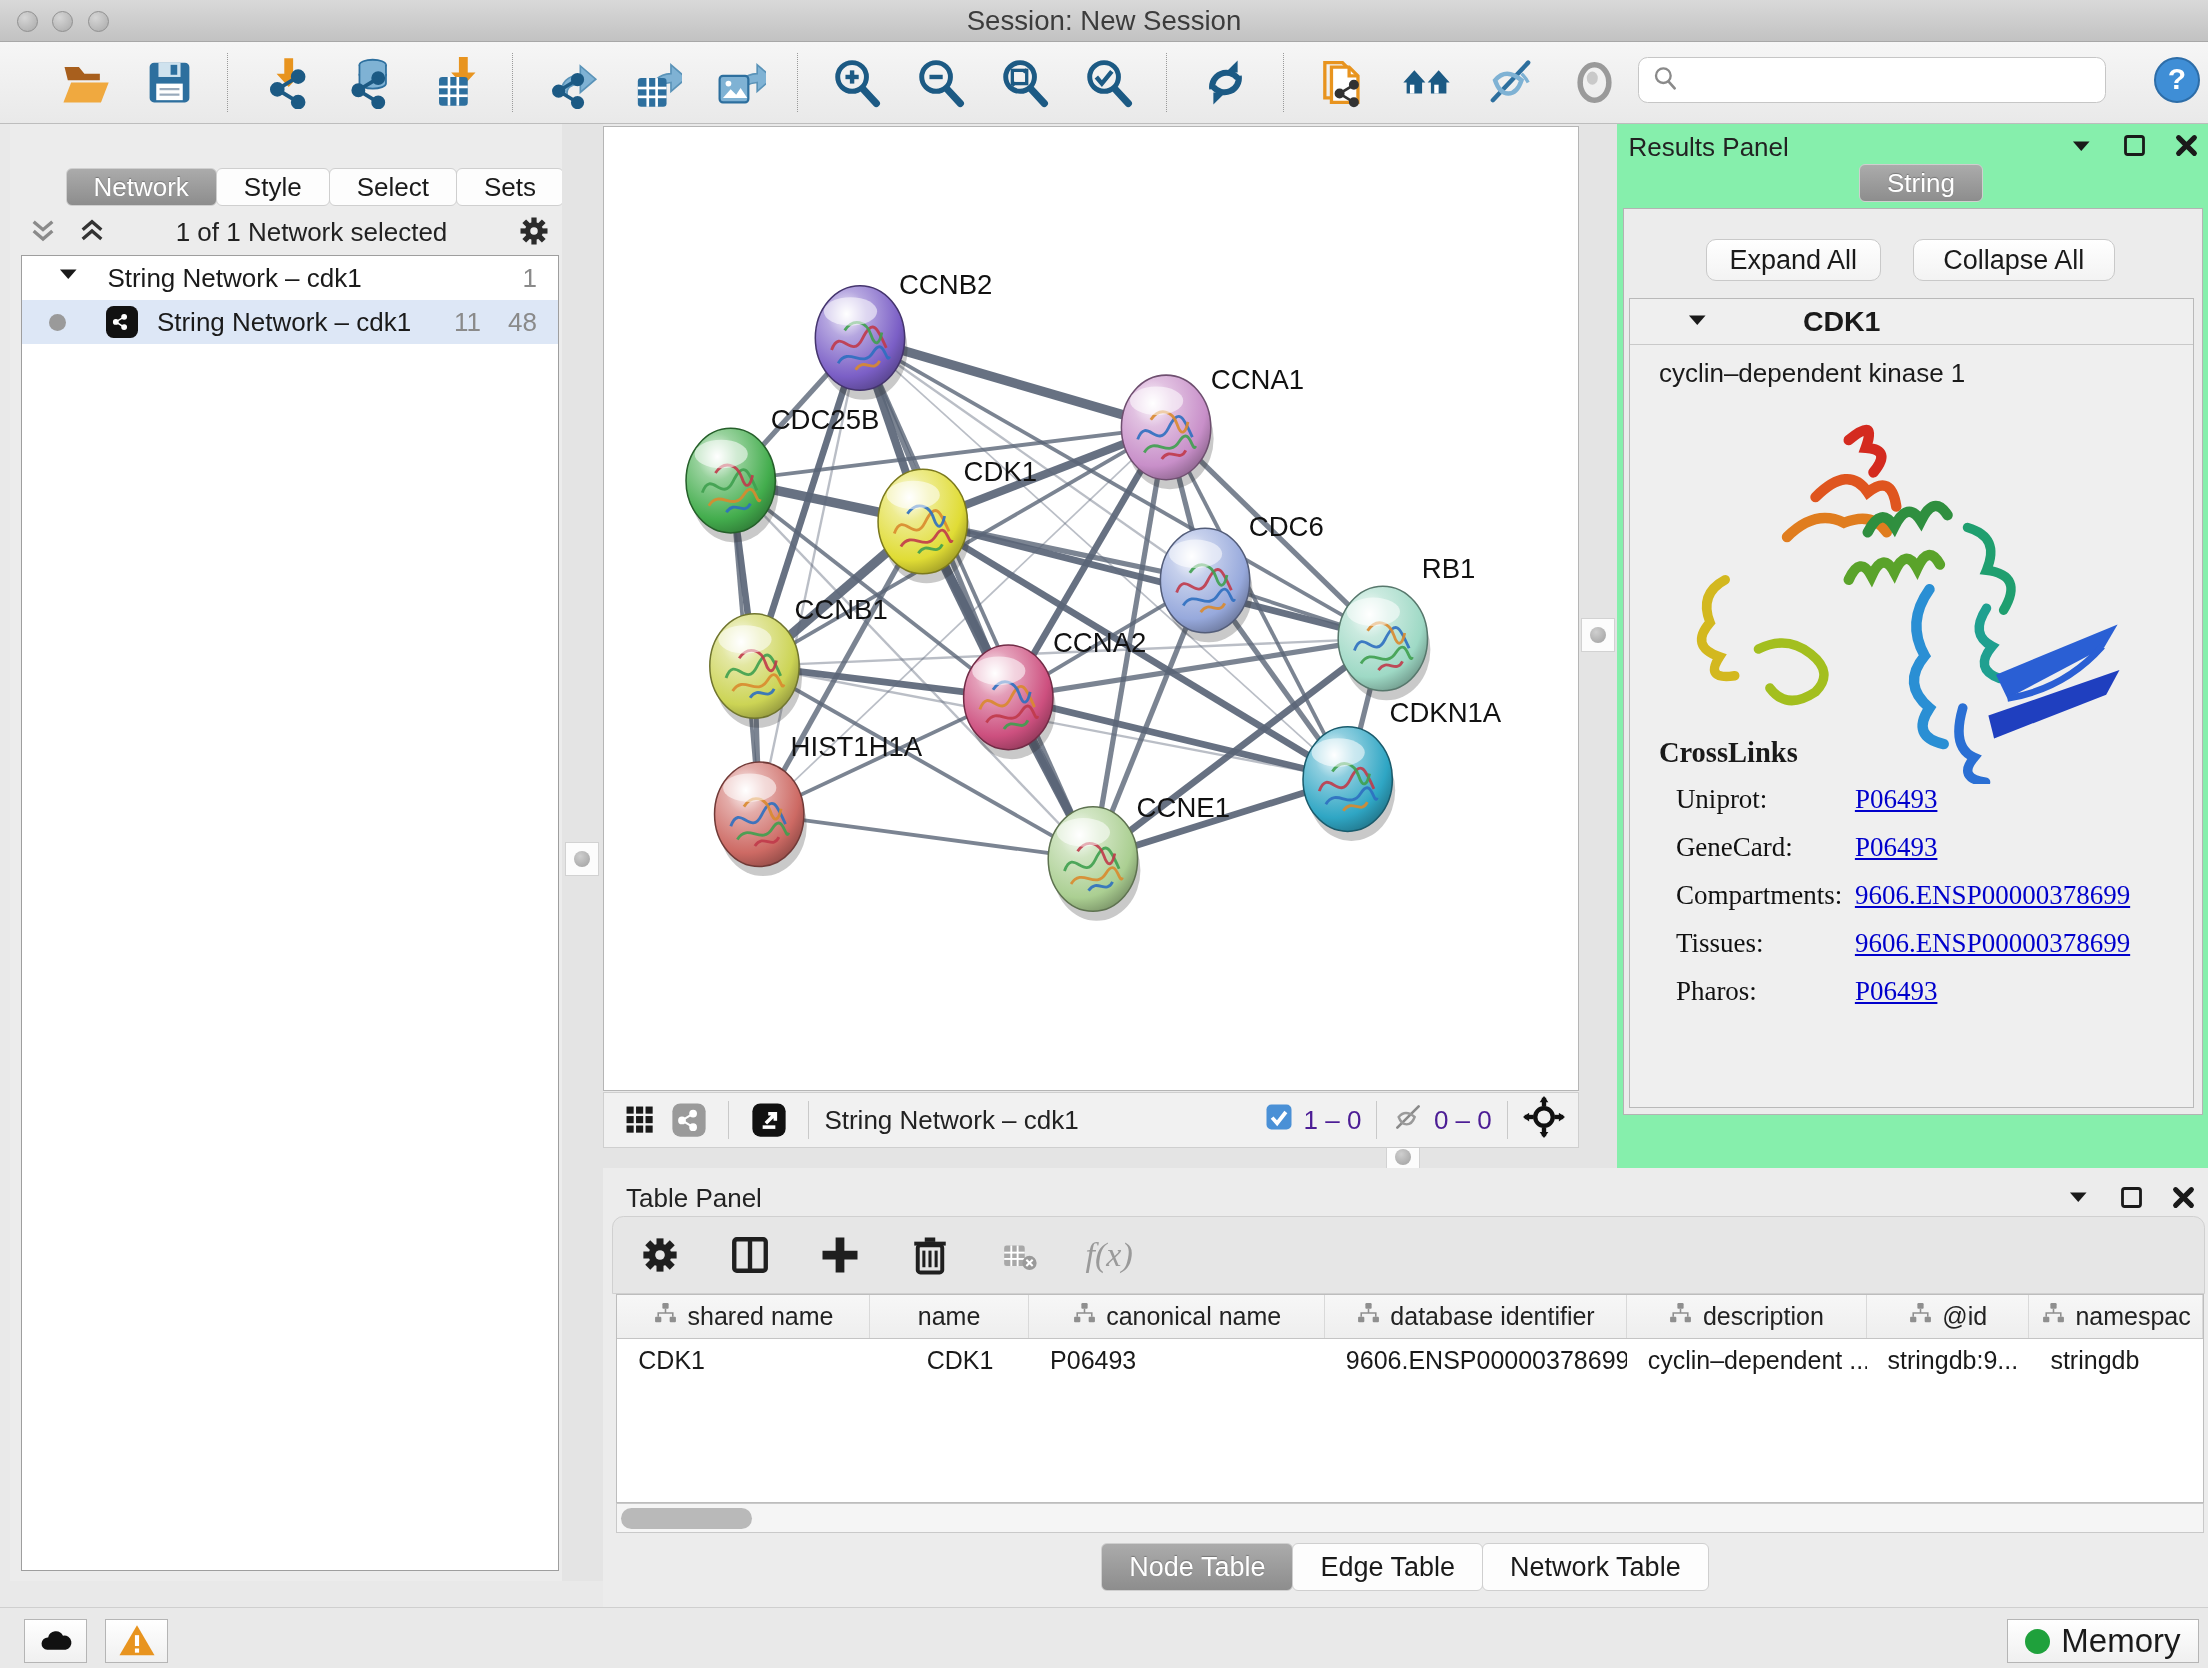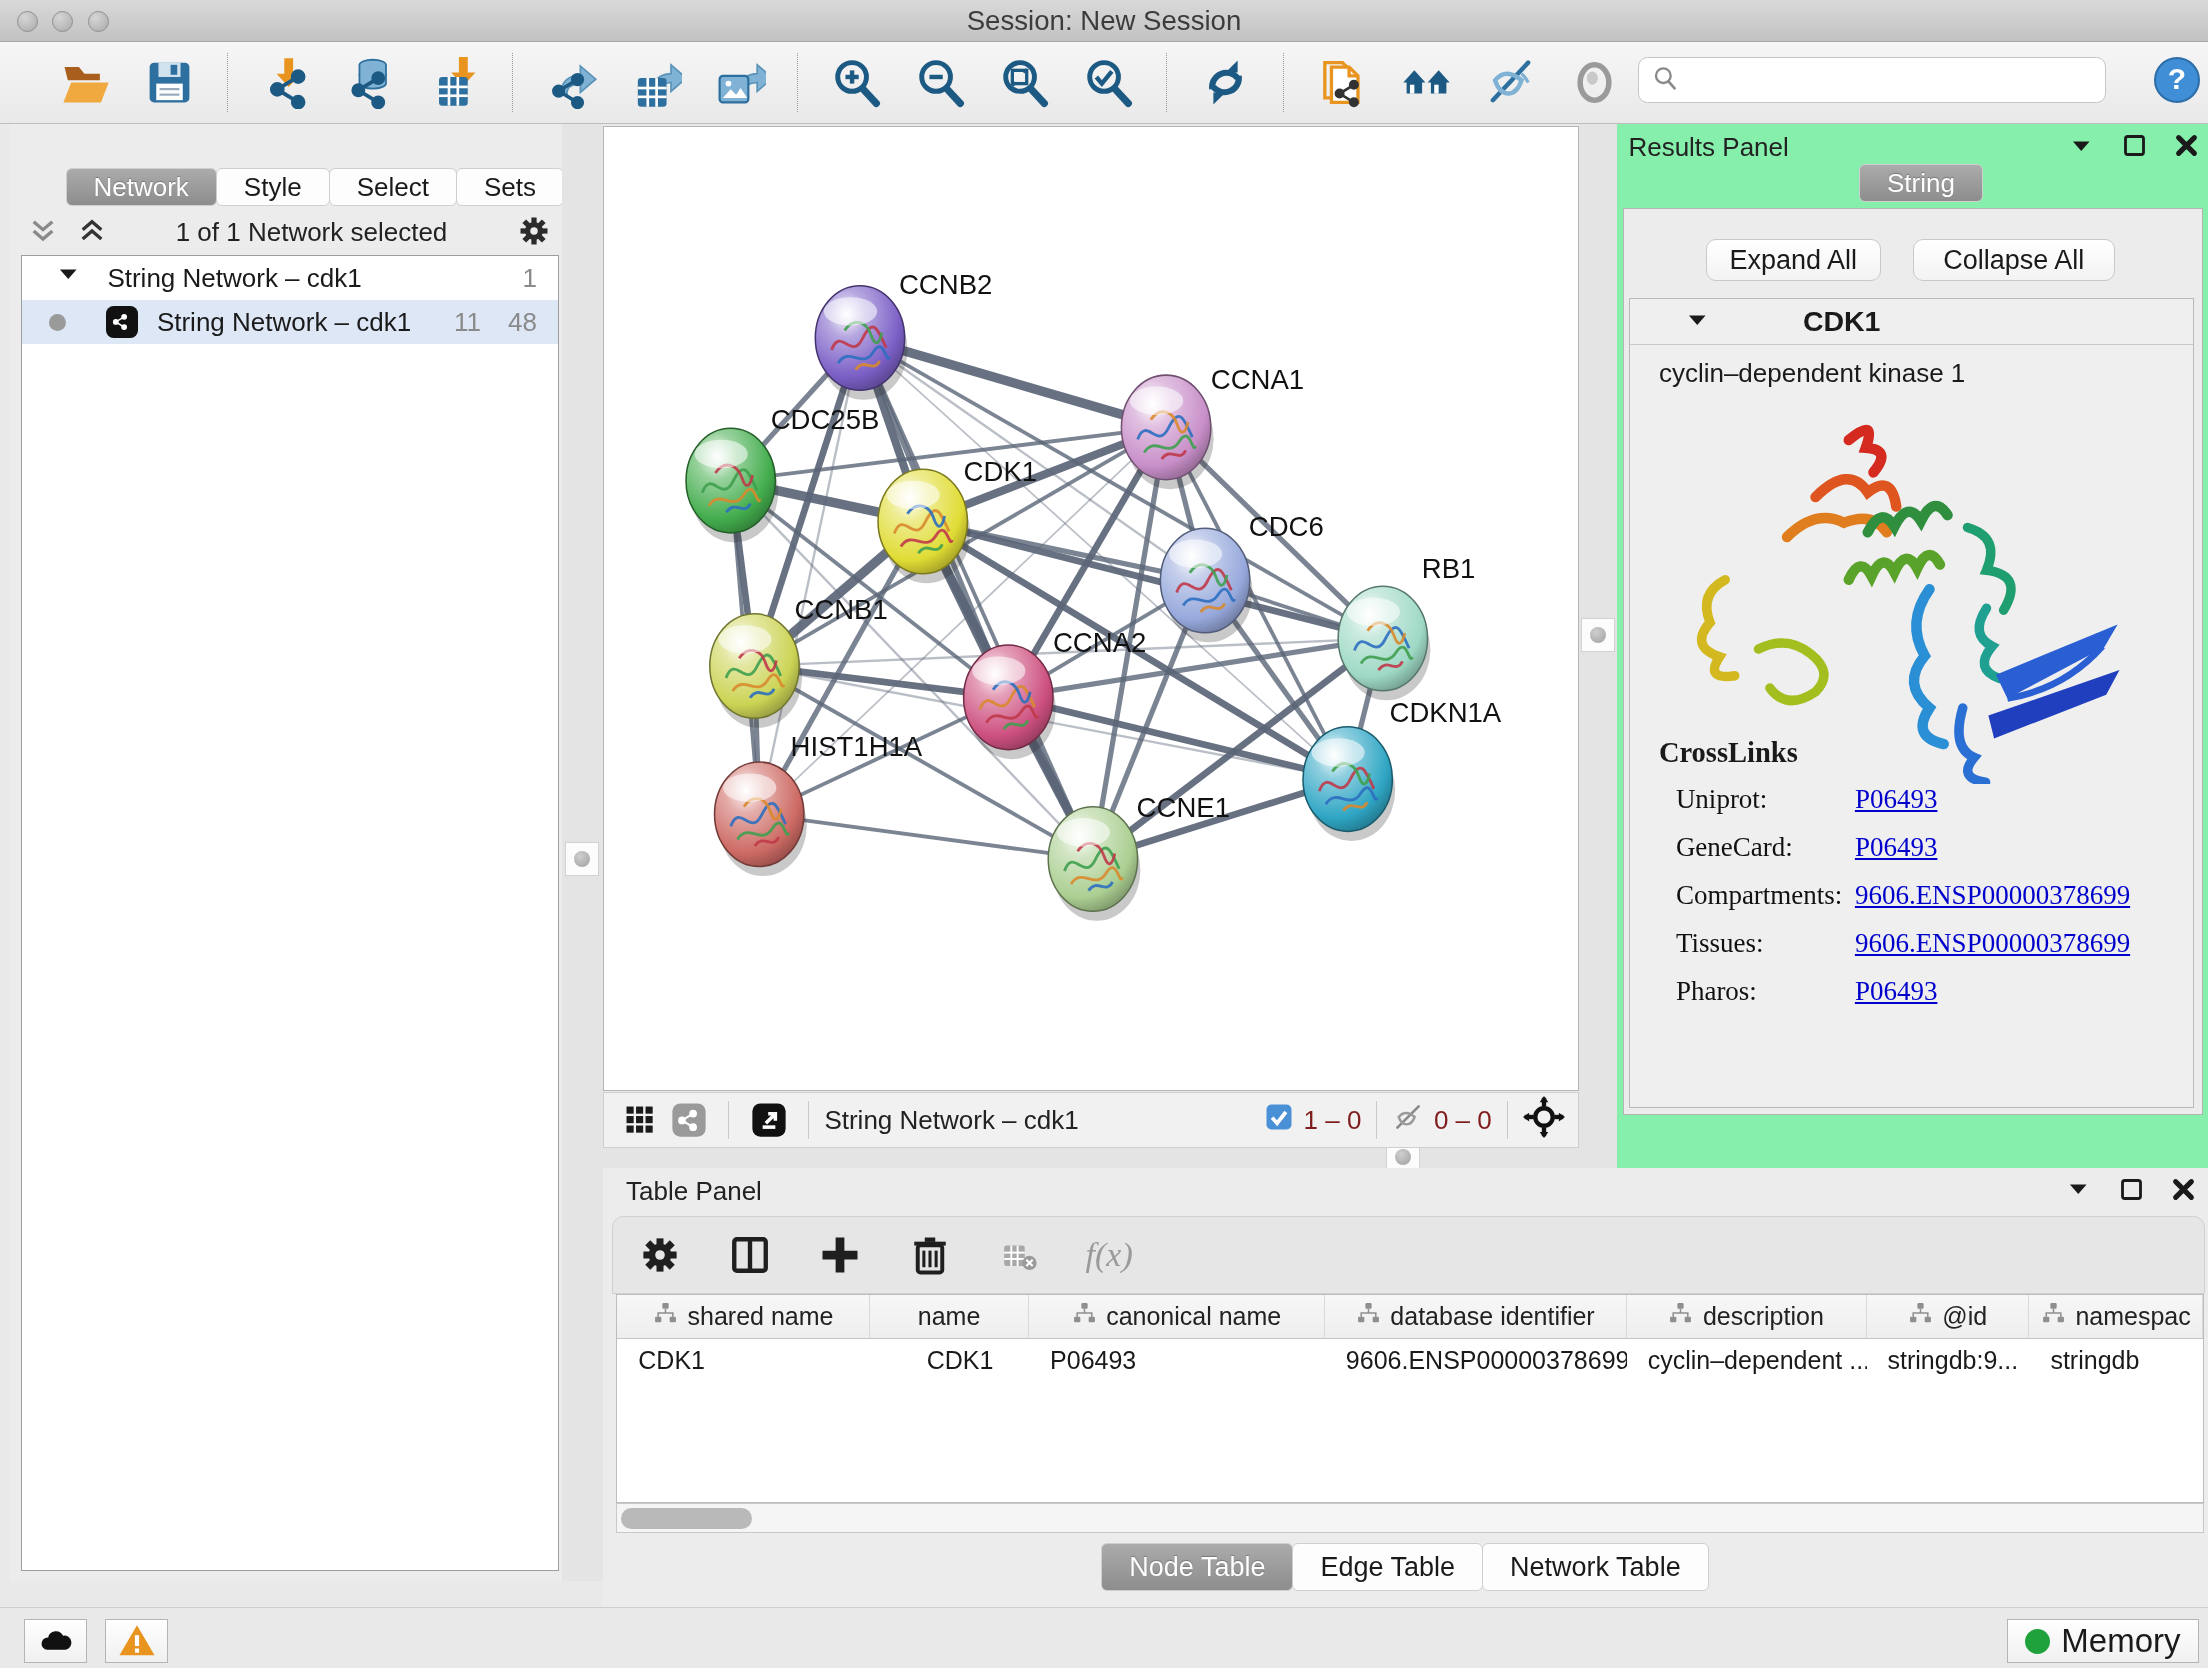--- a/index.html
+++ b/index.html
@@ -55,40 +55,40 @@
     display:flex; align-items:center; justify-content:center; }
   .handle i { width:16px; height:16px; border-radius:50%;
     background:radial-gradient(circle at 38% 32%, #cfcfcf, #9f9f9f); display:block; }
 
   
   .netview { left:603px; top:126px; width:976px; height:965px; background:#fff; border:1px solid #b5b5b5; }
   .netbar { left:603px; top:1092px; width:976px; height:56px; background:#f1f1f1;
     border:1px solid #cfcfcf; display:flex; align-items:center; font-size:26px; }
   .netbar .sep { width:1px; height:38px; background:#c9c9c9; margin:0 15px; }
   .netbar-title { color:#222; }
-  .nb-num { color:#7f1d1d; margin-left:9.5px; }
+  .nb-num { color:#4c1d95; margin-left:9.5px; }
 
   
   .results-panel { left:1617px; top:124px; width:592px; height:1457px; background:#86efac; }
   .rp-frame { position:absolute; left:5.7px; top:84px; width:580px; height:907px; border:1.9px solid #b3b3b3; background:#ececec; }
   .btn { background:linear-gradient(#ffffff,#f3f3f3); border:1px solid #c9c9c9; border-radius:10px;
     font-size:27px; display:flex; align-items:center; justify-content:center; }
   .section { position:absolute; left:5.7px; top:89px; width:565px; height:810px; border:1.9px solid #b9b9b9; background:#efefef; }
   .sec-head { height:46px; display:flex; align-items:center; border-bottom:1.9px solid #c9c9c9; }
   .sec-gene { font-size:28.5px; font-weight:bold; margin-left:91px; }
   .sec-desc { font-size:26px; margin:13.3px 0 0 28.5px; }
   .crosslinks { position:absolute; left:28.5px; top:438px; font-family:"Liberation Serif", serif; }
   .crosslinks h3 { font-size:28.5px; margin-bottom:15px; }
   .cl-row { display:flex; font-size:27px; margin-bottom:17px; margin-left:17px; }
   .cl-label { width:179px; color:#111; }
   .cl-link { color:#0000cc; text-decoration:underline; }
 
   
   .table-panel { left:603px; top:1168px; width:1605px; height:439px; background:#ececec; }
-  .tp-header { position:absolute; left:23px; top:7px; right:11.4px; display:flex; justify-content:space-between; align-items:flex-end; }
+  .tp-header { position:absolute; left:23px; top:15px; right:11.4px; display:flex; justify-content:space-between; align-items:center; }
   .tp-toolbar { position:absolute; left:8.6px; top:48px; width:1593px; height:78px;
     background:#e6e6e6; border:1px solid #d0d0d0; border-radius:11.4px 11.4px 0 0;
     display:flex; align-items:center; gap:42px; padding-left:23px; }
   .grid-table { position:absolute; left:13.3px; top:126px; width:1588px; height:209px; background:#fff; border:1px solid #bdbdbd; }
   .gt-headrow { display:flex; height:44px; background:linear-gradient(#f7f7f7,#eeeeee); border-bottom:1.9px solid #c4c4c4; }
   .gt-th { display:flex; align-items:center; justify-content:center; gap:9.5px; font-size:25px; color:#222;
     border-right:1px solid #d9d9d9; overflow:hidden; white-space:nowrap; }
   .gt-row { display:flex; height:44px; }
   .gt-td { font-size:25px; padding:6.7px 0 0 21px; overflow:hidden; white-space:nowrap; }
   .hscroll { position:absolute; left:13.3px; top:335px; width:1588px; height:30px; background:#f5f5f5; border:1px solid #c9c9c9; }

